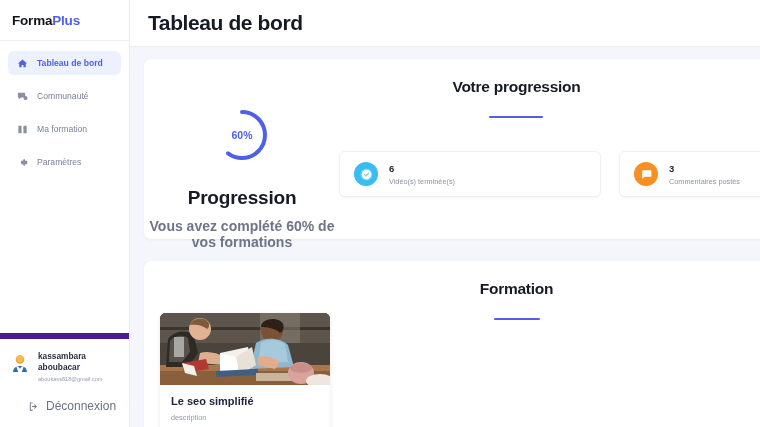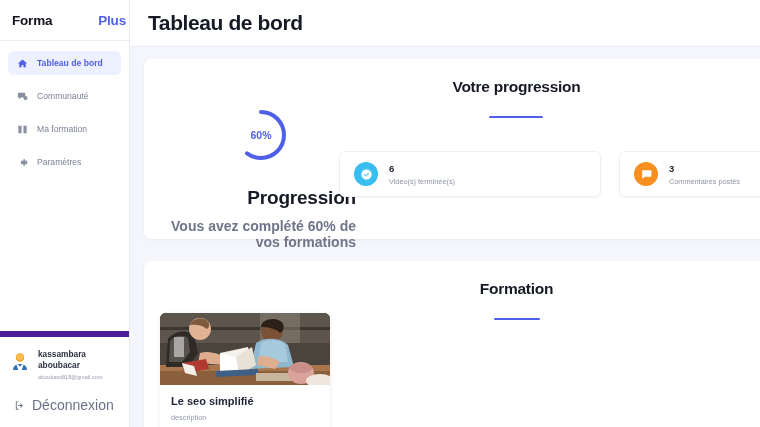--- a/index.html
+++ b/index.html
@@ -20,21 +20,21 @@
     display: flex; flex-direction: column;
     position: relative;
   }
   .brand {
     height: 40px;
     display: flex; align-items: center;
     padding: 0 12px;
     font-size: 13.5px; font-weight: bold; letter-spacing: -0.2px;
   }
   .brand .b-forma { color: #10131c; }
-  .brand .b-plus { color: #4f5fe8; margin-left: 46px; }
+  .brand .b-plus { color: #4f5fe8; }
   .brand-divider { height: 1px; background: #eceff6; margin: 0; }
 
   .nav { padding: 10px 8px 0 8px; }
   .nav-item {
     display: flex; align-items: center; gap: 9px;
     height: 24px; padding: 0 9px; margin-bottom: 9px;
     border-radius: 6px;
     font-size: 8.6px; color: #7b8296; white-space: nowrap;
     cursor: pointer;
   }
@@ -55,22 +55,22 @@
   .user-text { min-width: 0; }
   .user-name {
     font-size: 8.3px; font-weight: bold; color: #2b3040; line-height: 11px;
   }
   .user-mail {
     font-size: 5.6px; color: #9aa0b2; margin-top: 2px; line-height: 8px;
     white-space: nowrap; overflow: hidden;
   }
   .logout {
     display: flex; align-items: center; gap: 7px;
-    padding: 10px 10px 14px 14px;
-    font-size: 14px; color: #6c7285; cursor: pointer;
+    padding: 10px 10px 14px 28px;
+    font-size: 12px; color: #6c7285; cursor: pointer;
   }
   .logout svg { width: 11px; height: 11px; fill: #6c7285; flex-shrink: 0; }
 
   
   .main { flex: 1; height: 427px; background: #f4f6fb; overflow: hidden; position: relative; }
   .topbar {
     height: 47px; background: #ffffff;
     display: flex; align-items: center;
     padding: 0 0 0 18px;
     border-bottom: 1px solid #e9ecf4;
@@ -99,21 +99,21 @@
     padding-bottom: 22px;
   }
   .section-title::after {
     content: ""; position: absolute; left: 50%; transform: translateX(-50%);
     bottom: 0; width: 54px; height: 2.5px; background: #4f5fe8; border-radius: 2px;
   }
   .section-title.narrow::after { width: 46px; }
 
   
   .prog-col {
-    position: absolute; left: 22px; top: 48px; width: 190px; text-align: right;
+    position: absolute; left: 3px; top: 48px; width: 190px; text-align: center;
   }
   .ring-wrap { position: relative; width: 56px; height: 56px; margin: 0 auto; }
   .ring-wrap svg { display: block; transform: rotate(-90deg); }
   .ring-pct {
     position: absolute; inset: 0; display: flex; align-items: center; justify-content: center;
     font-size: 10.5px; font-weight: bold; color: #4f5fe8;
   }
   .prog-label { font-size: 19px; font-weight: bold; color: #161a25; margin-top: 24px; letter-spacing: -0.2px;}
   .prog-sub { font-size: 14px; color: #6f7588; margin-top: 9px; font-weight: bold; }
 

